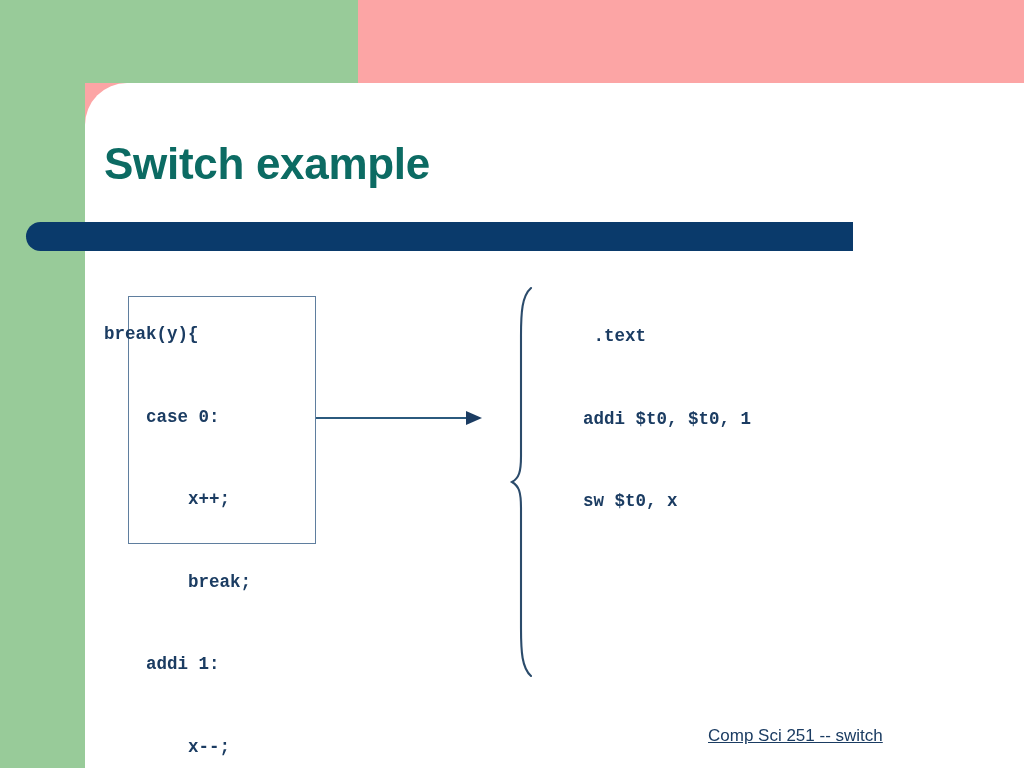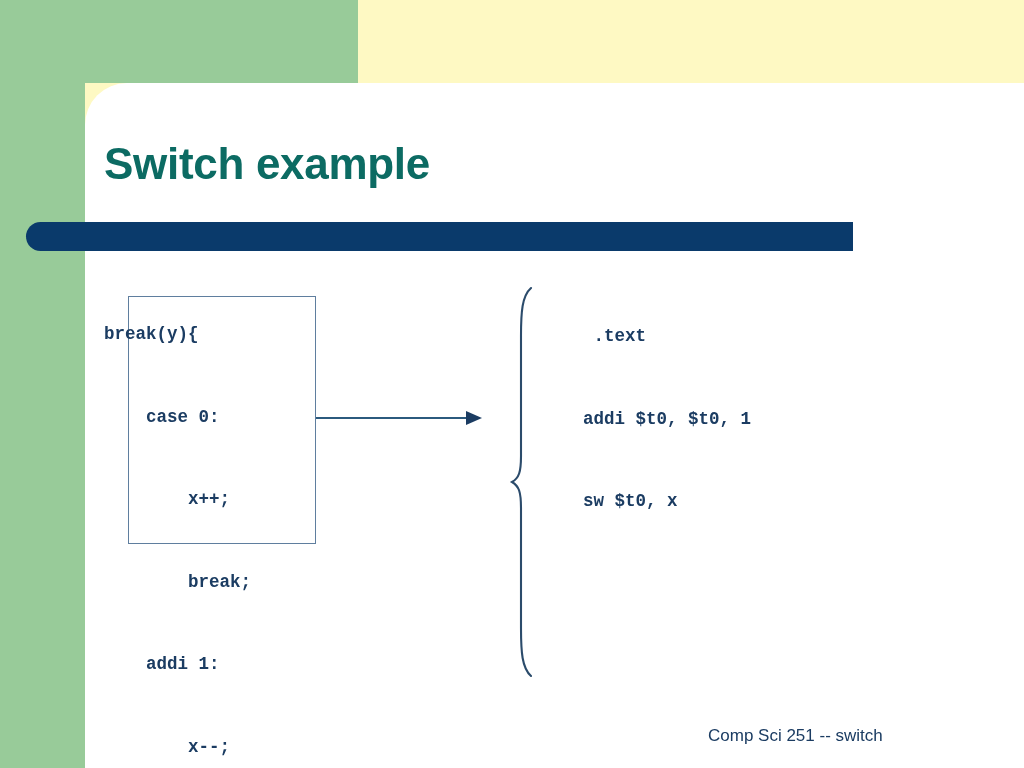--- a/index.html
+++ b/index.html
@@ -7,21 +7,21 @@
     padding: 0;
     background: #ffffff;
   }
   body {
     font-family: "Liberation Sans", sans-serif;
   }
   #slide {
     position: relative;
     width: 1024px;
     height: 768px;
-    background: #fef9c3;
+    background: #fca5a5;
     overflow: hidden;
   }
 
   
   .green-panel {
     position: absolute;
     left: 0;
     top: 0;
     width: 358px;
     height: 83px;
@@ -123,20 +123,21 @@
   }
 
   
   .footer {
     position: absolute;
     left: 708px;
     top: 726px;
     font-size: 17px;
     color: #1B3C62;
     white-space: nowrap;
+    text-decoration: underline;
   }
 </style>
 </head>
 <body>
 
 <div id="slide">
 
   <div class="green-panel"></div>
   <div class="green-strip"></div>
   <div class="white-card"></div>

